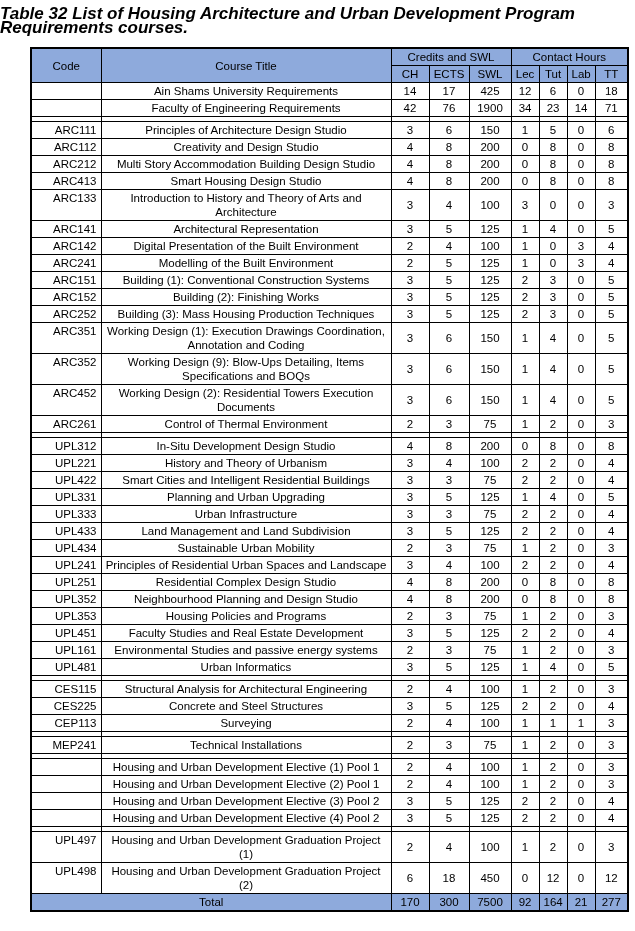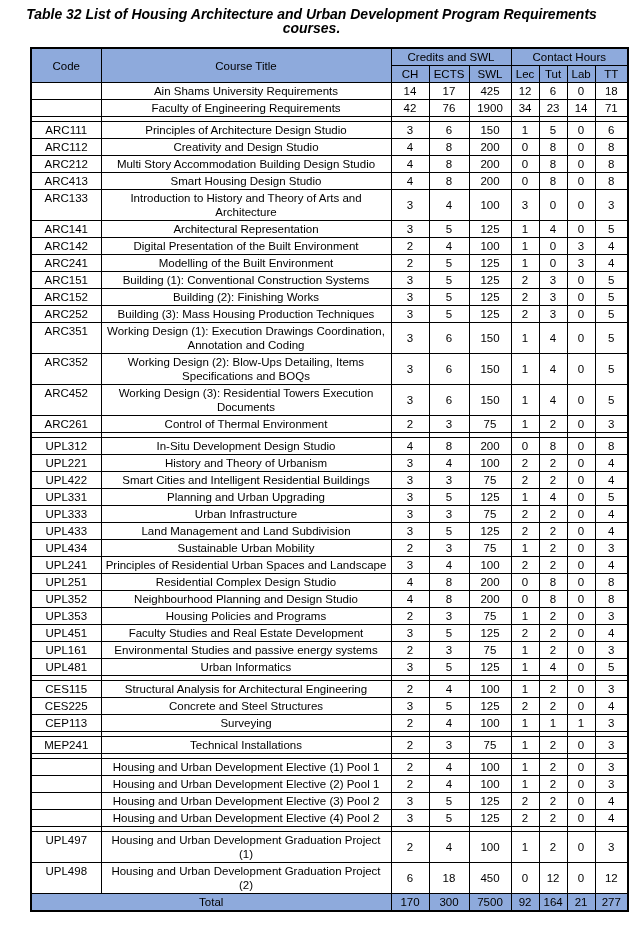--- a/index.html
+++ b/index.html
@@ -11,24 +11,24 @@
     color: #000;
   }
   .page {
     width: 635px;
     height: 931px;
     position: relative;
     box-sizing: border-box;
     padding-top: 5px;
   }
   .caption {
-    text-align: center;
+    text-align: left;
     font-style: italic;
     font-weight: bold;
-    font-size: 14px;
+    font-size: 17px;
     line-height: 14px;
     margin: 2px 12px 12px 0;
   }
   table.courses {
     border-collapse: collapse;
     table-layout: fixed;
     width: 597px;
     margin-left: 30px;
     border: 2px solid #000;
     font-size: 11.5px;
@@ -40,21 +40,21 @@
     line-height: 14px;
     overflow: hidden;
   }
   thead th {
     background: var(--header-fill, #8EAADC);
     font-weight: normal;
     text-align: center;
     padding: 1px 2px;
   }
   td.code {
-    text-align: center;
+    text-align: right;
     vertical-align: top;
     padding: 2px 2px;
   }
   td.ctitle {
     text-align: center;
     vertical-align: top;
     padding: 2px 5px;
   }
   td.num {
     text-align: center;
@@ -271,32 +271,32 @@
           <td class="num">3</td>
           <td class="num">6</td>
           <td class="num">150</td>
           <td class="num">1</td>
           <td class="num">4</td>
           <td class="num">0</td>
           <td class="num">5</td>
         </tr>
         <tr>
           <td class="code">ARC352</td>
-          <td class="ctitle">Working Design (2): Blow-Ups Detailing, Items Specifications and BOQs</td>
+          <td class="ctitle">Working Design (9): Blow-Ups Detailing, Items Specifications and BOQs</td>
           <td class="num">3</td>
           <td class="num">6</td>
           <td class="num">150</td>
           <td class="num">1</td>
           <td class="num">4</td>
           <td class="num">0</td>
           <td class="num">5</td>
         </tr>
         <tr>
           <td class="code">ARC452</td>
-          <td class="ctitle">Working Design (3): Residential Towers Execution Documents</td>
+          <td class="ctitle">Working Design (2): Residential Towers Execution Documents</td>
           <td class="num">3</td>
           <td class="num">6</td>
           <td class="num">150</td>
           <td class="num">1</td>
           <td class="num">4</td>
           <td class="num">0</td>
           <td class="num">5</td>
         </tr>
         <tr>
           <td class="code">ARC261</td>

